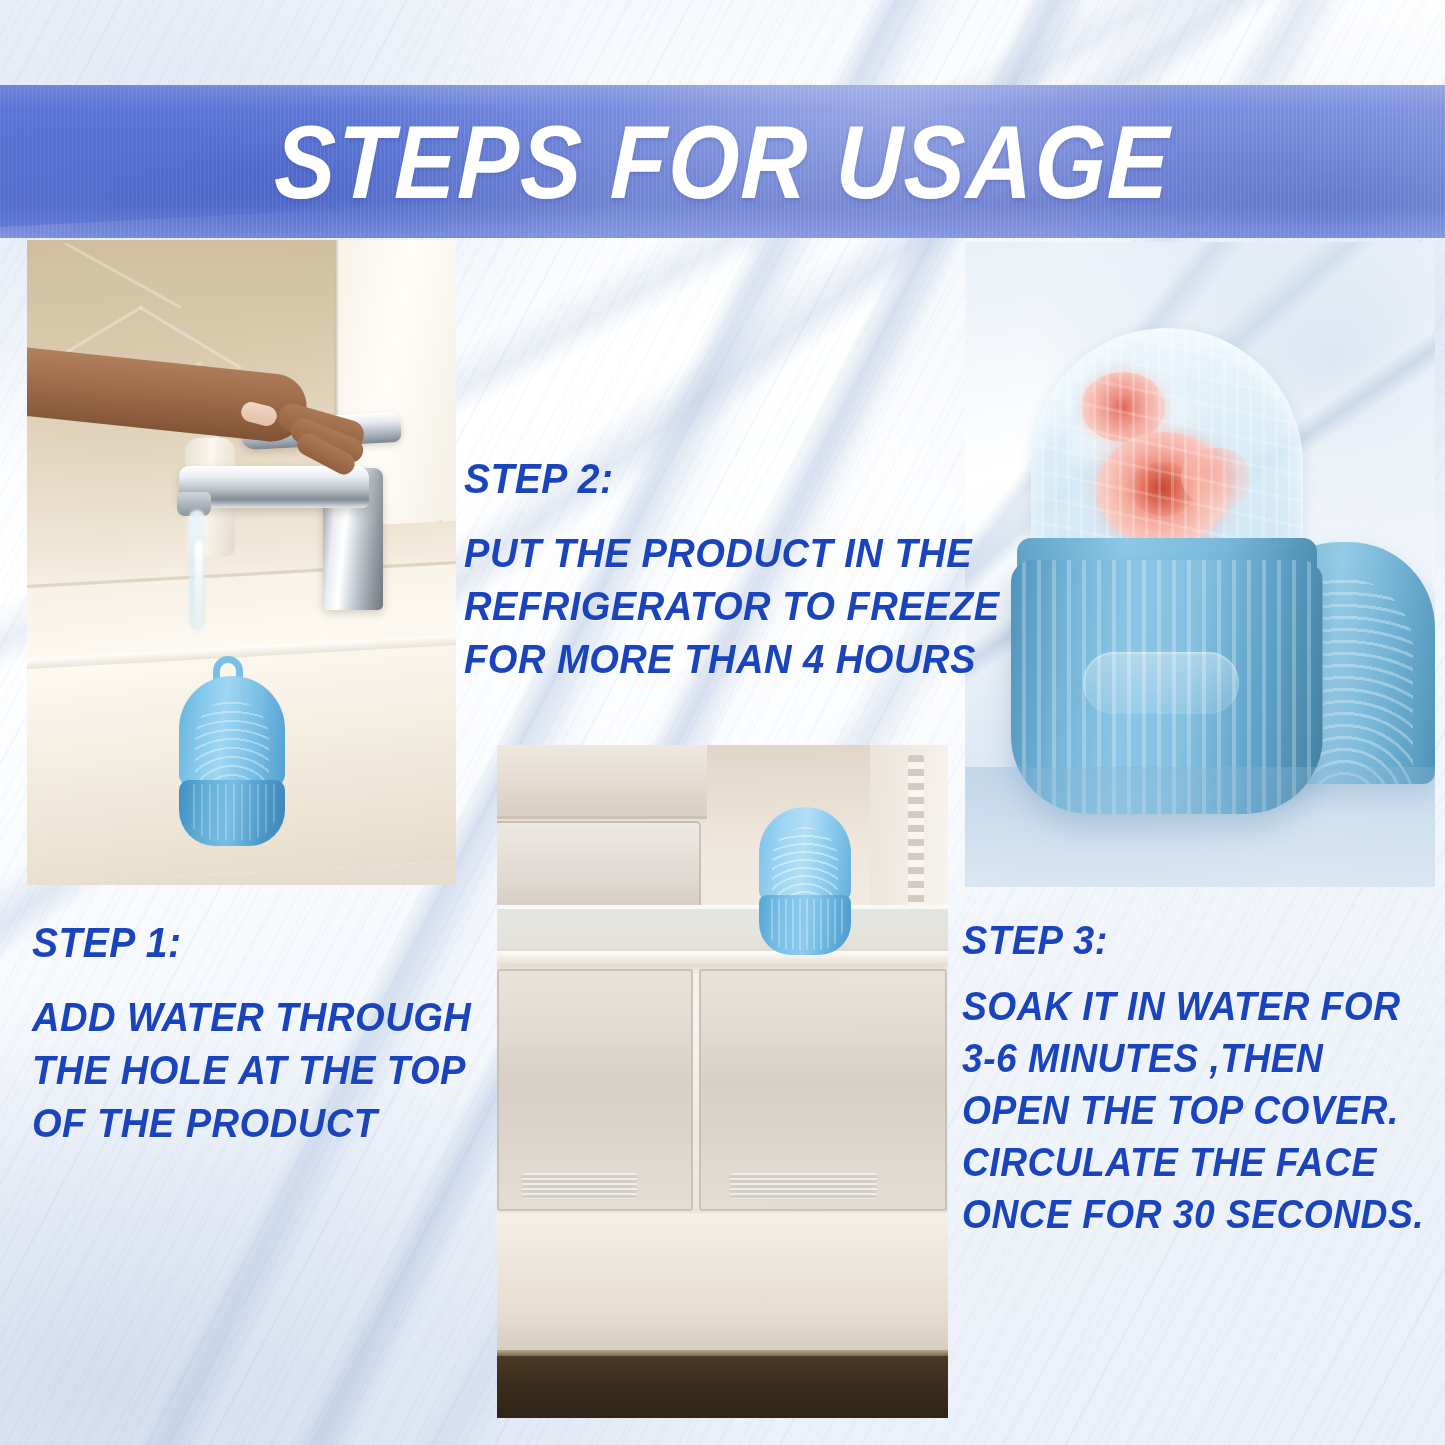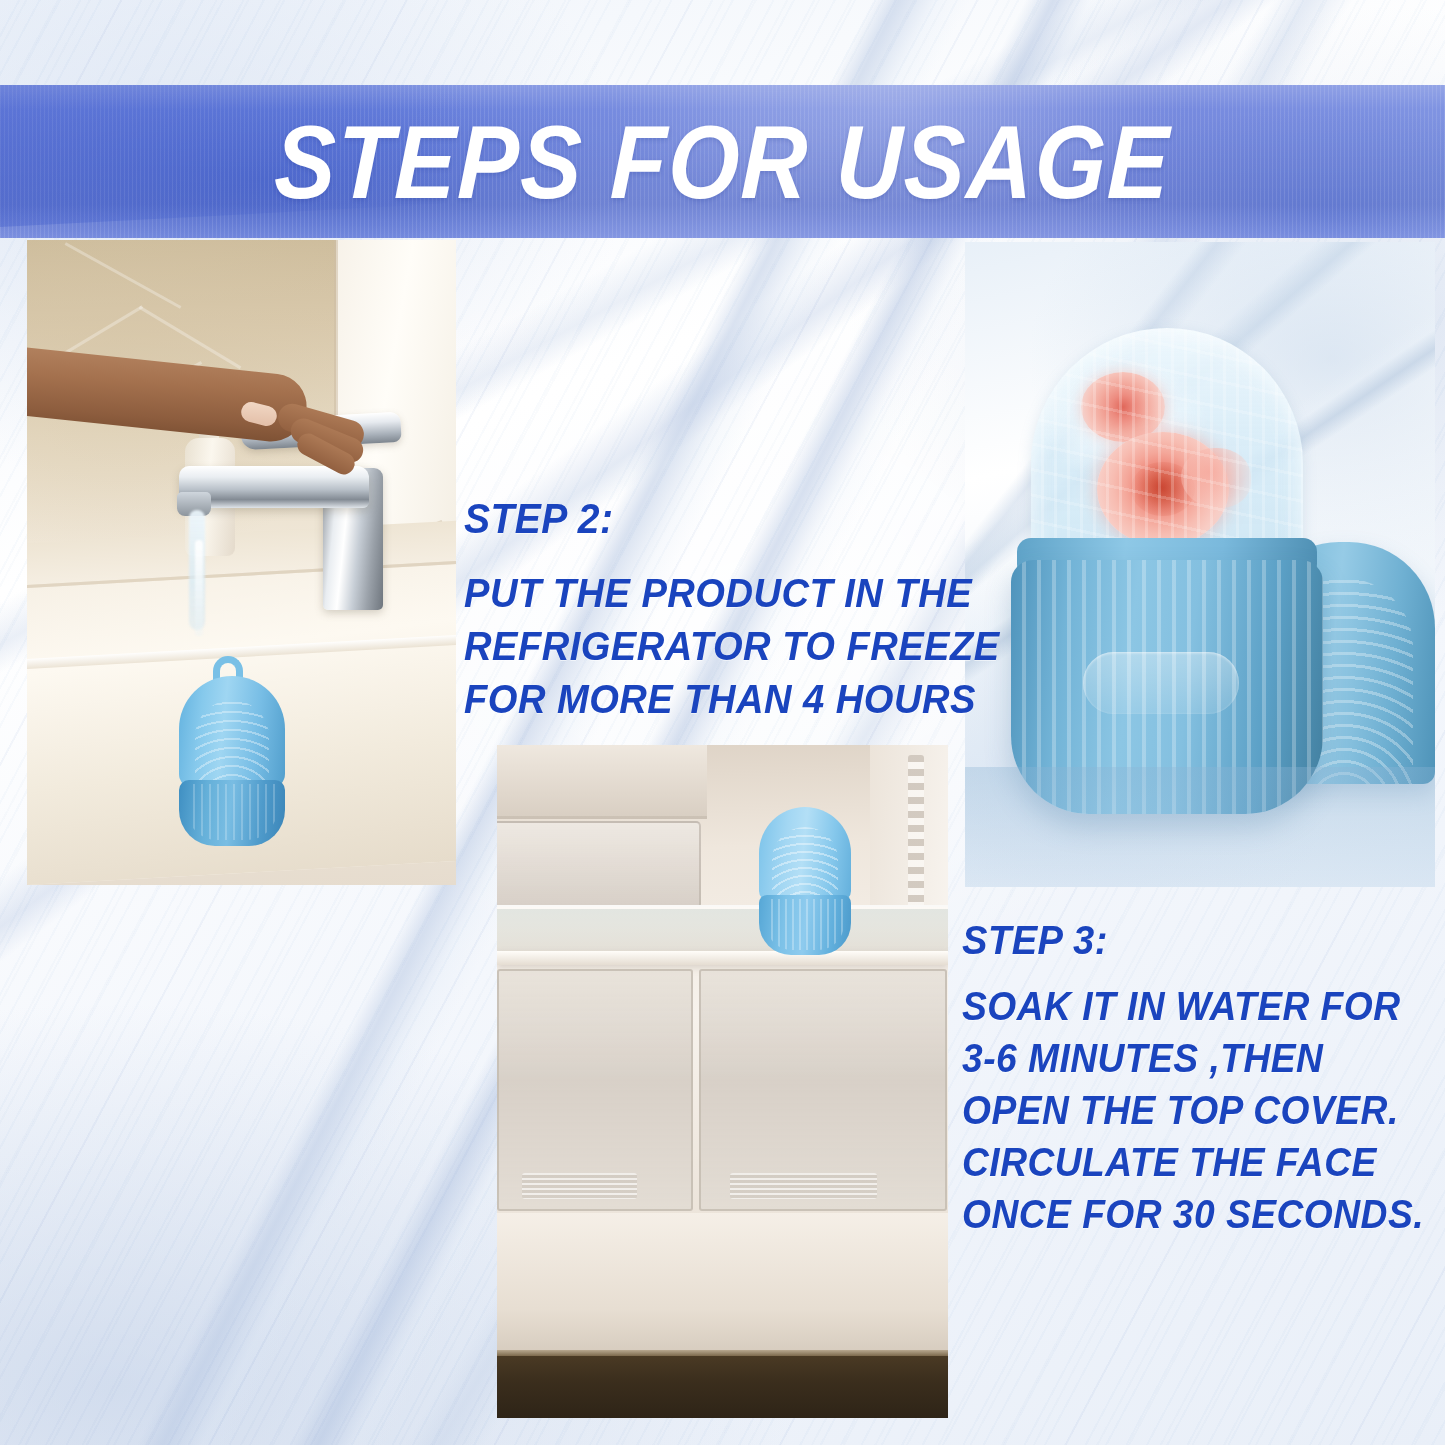--- a/index.html
+++ b/index.html
@@ -451,21 +451,21 @@
     display:block;
     font-size:41px;
     line-height:1.30;
     white-space:nowrap;
     transform:scaleX(.93);
     transform-origin:left center;
   }
   .steptext .gap{ display:block; height:26px; }
 
   #text-step1{ left:32px; top:922px; width:470px; }
-  #text-step2{ left:464px; top:498px; width:520px; }
+  #text-step2{ left:464px; top:458px; width:520px; }
   #text-step3{ left:962px; top:920px; width:490px; }
   #text-step3 .lbl{ font-size:41px; }
   #text-step3 .gap{ height:18px; }
   #text-step3 .ln{ font-size:40px; line-height:1.30; }
 </style>
 </head>
 <body>
 
 <div id="infographic">
 
@@ -537,20 +537,27 @@
         <div class="rose rose-big"></div>
         <div class="rose-petal"></div>
       </div>
       <div class="body-collar"></div>
       <div class="body-cup"></div>
       <div class="body-badge"></div>
       <div class="prod-reflect"></div>
     </div>
   </div>
 
+  <div class="steptext" id="text-step1">
+    <span class="lbl">STEP 1:</span>
+    <span class="gap"></span>
+    <span class="ln">ADD WATER THROUGH</span>
+    <span class="ln">THE HOLE AT THE TOP</span>
+    <span class="ln">OF THE PRODUCT</span>
+  </div>
 
   <div class="steptext" id="text-step2">
     <span class="lbl">STEP 2:</span>
     <span class="gap"></span>
     <span class="ln">PUT THE PRODUCT IN THE</span>
     <span class="ln">REFRIGERATOR TO FREEZE</span>
     <span class="ln">FOR MORE THAN 4 HOURS</span>
   </div>
 
   <div class="steptext" id="text-step3">

